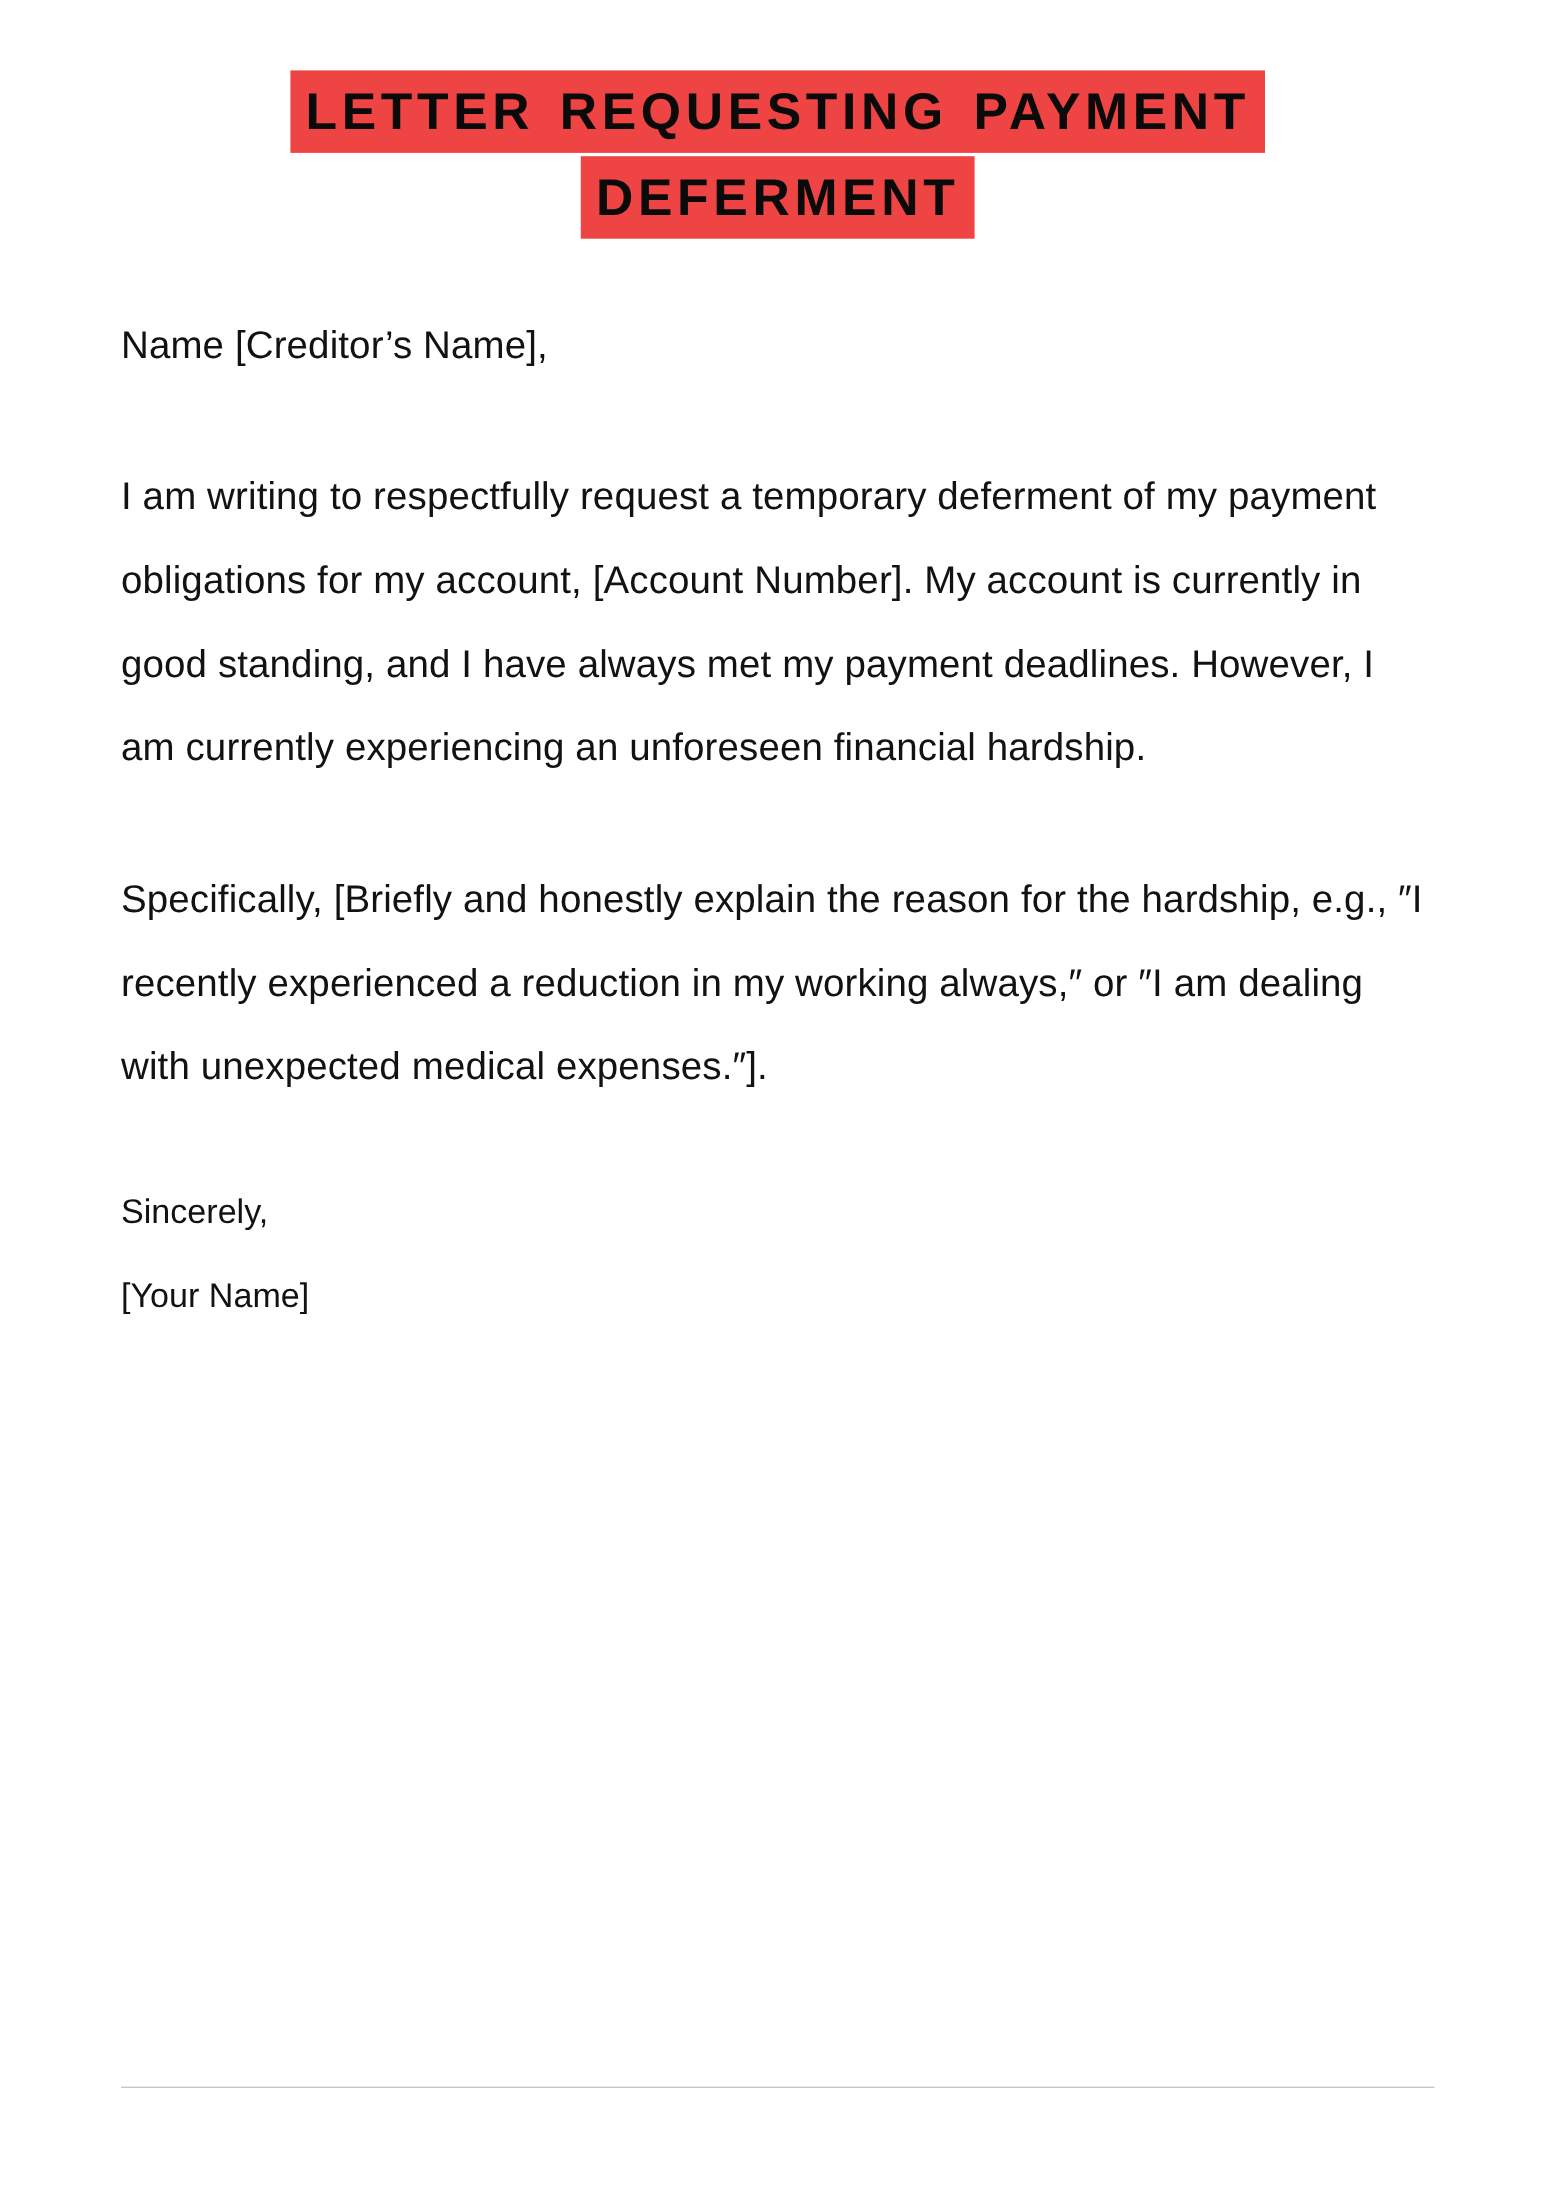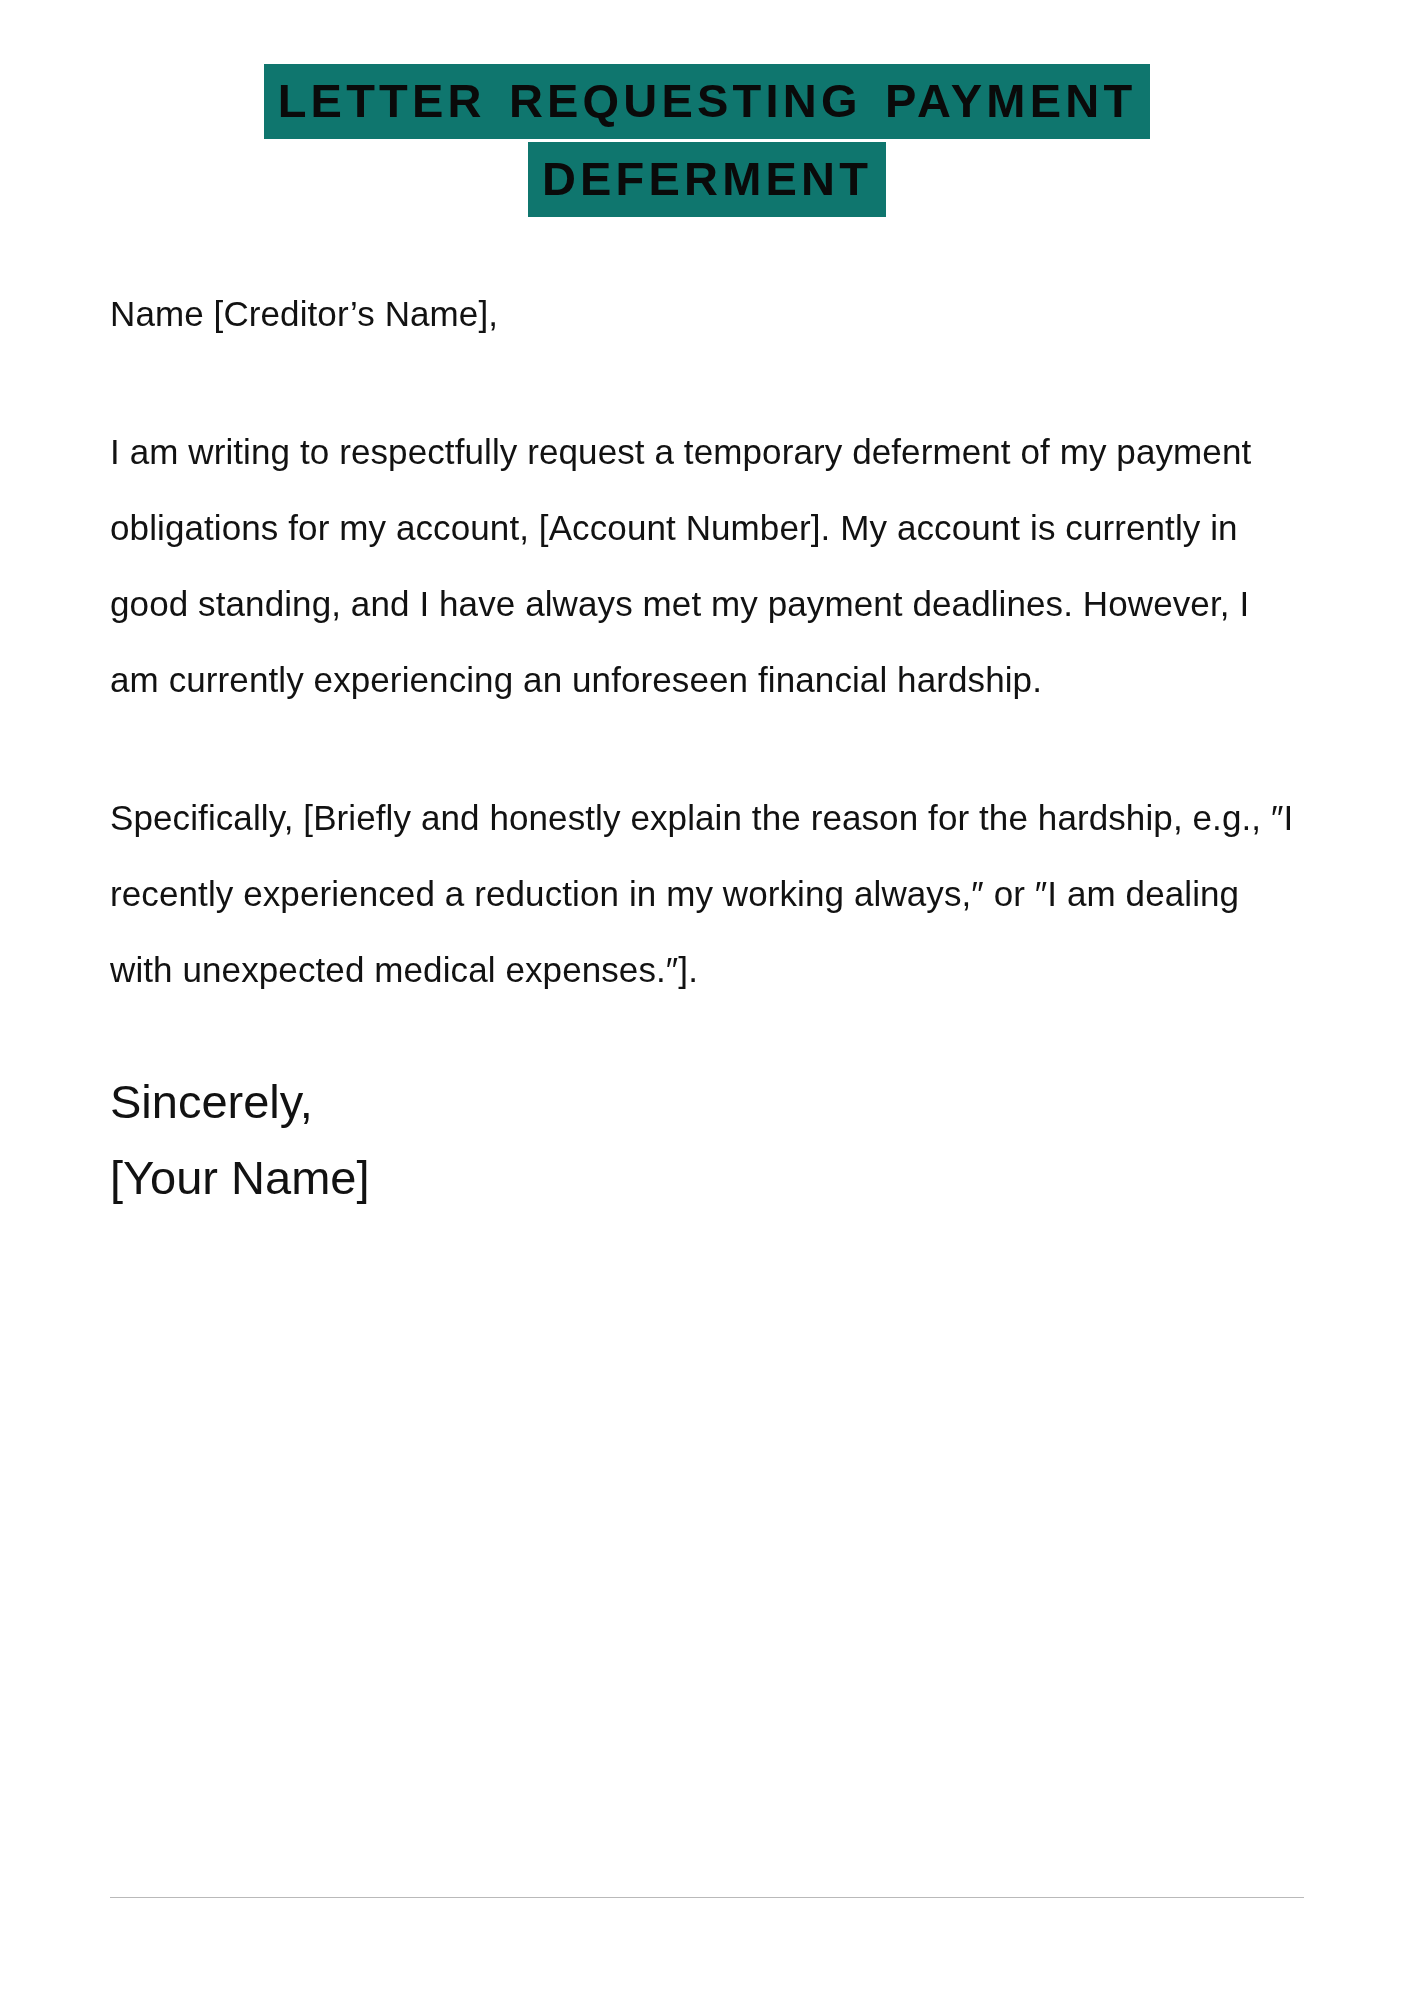--- a/index.html
+++ b/index.html
@@ -34,21 +34,21 @@
     font-family: "Liberation Sans", sans-serif;
     font-weight: 700;
     font-size: 47px;
     line-height: 78px;
     letter-spacing: 4.2px;
     text-transform: uppercase;
     color: #0a0a0a;
     word-spacing: 6px;
   }
   .title .hl {
-    background-color: #0f766e;
+    background-color: #ef4444;
     box-decoration-break: clone;
     -webkit-box-decoration-break: clone;
     padding: 10px 14px 12px 14px;
   }
 
   
   .letter-body {
     padding: 0 110px 0 110px;
     margin-top: 58px;
   }
@@ -59,21 +59,21 @@
     line-height: 76px;
     color: #121212;
     letter-spacing: 0.1px;
   }
   .para.tight {
     margin-bottom: 0;
   }
   .sign-line {
     margin: 0;
     font-family: "Liberation Sans", sans-serif;
-    font-size: 47px;
+    font-size: 31px;
     line-height: 76px;
     color: #121212;
   }
   .sign-block {
     margin-top: 56px;
   }
 
   
   .footer {
     position: absolute;

